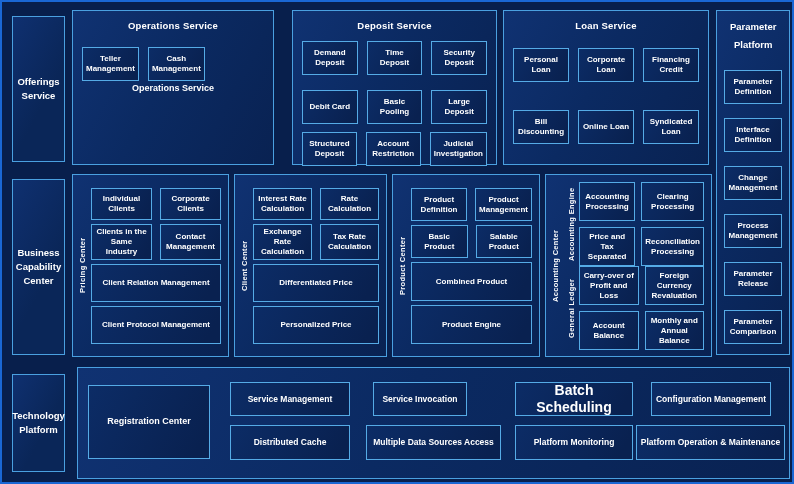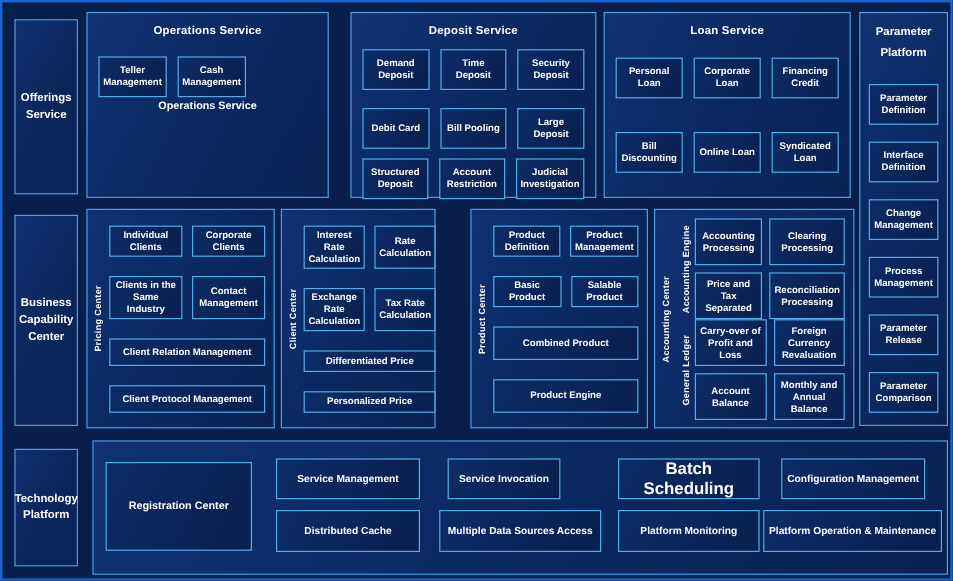--- a/index.html
+++ b/index.html
@@ -40,32 +40,32 @@
     text-align:center;font-weight:bold;font-size:9.5px;
     padding-top:9px;letter-spacing:.2px;
   }
   .mid-title{
     text-align:center;font-weight:bold;font-size:9px;
   }
   
   .tgrid{display:grid;grid-template-columns:1fr 1fr 1fr;gap:9px;padding:0 9px;}
   .tgrid .cell{height:34px;}
   
-  .pp{display:flex;flex-direction:column;align-items:center;padding:4px 7px 8px 7px;}
+  .pp{display:flex;flex-direction:column;align-items:flex-start;padding:4px 7px 8px 7px;}
   .pp-title{text-align:center;font-weight:bold;font-size:9.5px;line-height:1.9;padding:3px 6px 2px 6px;}
   .pp .cell{min-height:34px;margin-top:14px;}
   
   .vgroup{display:flex;}
   .vlabel{
     width:18px;display:flex;align-items:center;justify-content:center;
     writing-mode:vertical-rl;transform:rotate(180deg);
     font-weight:bold;font-size:7.5px;letter-spacing:.3px;white-space:nowrap;
   }
   .vlabel.inner{width:15px;}
-  .vcontent{flex:1;display:flex;flex-direction:column;gap:16px;padding:13px 7px 12px 0;}
+  .vcontent{flex:1;display:flex;flex-direction:column;gap:4px;padding:13px 7px 12px 0;}
   .vcontent>*{flex:1;}
   .pair{display:grid;grid-template-columns:1fr 1fr;gap:8px;}
   .acc-sections{flex:1;display:flex;flex-direction:column;padding:7px 7px 6px 0;}
   .acc-section{flex:1;display:flex;}
   .acc-grid{flex:1;display:grid;grid-template-columns:1fr 1fr;grid-template-rows:1fr 1fr;gap:6px;}
   
   .bbox{position:absolute;box-sizing:border-box;}
 </style>
 </head>
 <body>
@@ -87,21 +87,21 @@
 
   <div class="panel" style="left:290px;top:8px;width:205px;height:155px">
     <div class="group-title">Deposit Service</div>
     <div class="tgrid" style="margin-top:10px">
       <div class="cell">Demand Deposit</div>
       <div class="cell">Time Deposit</div>
       <div class="cell">Security Deposit</div>
     </div>
     <div class="tgrid" style="margin-top:15px">
       <div class="cell">Debit Card</div>
-      <div class="cell">Bill Pooling</div>
+      <div class="cell">Basic Pooling</div>
       <div class="cell">Large Deposit</div>
     </div>
     <div class="tgrid" style="margin-top:8px">
       <div class="cell">Structured Deposit</div>
       <div class="cell">Account Restriction</div>
       <div class="cell">Judicial Investigation</div>
     </div>
   </div>
 
   <div class="panel" style="left:501px;top:8px;width:206px;height:155px">
@@ -141,21 +141,21 @@
       </div>
       <div class="pair">
         <div class="cell">Clients in the Same Industry</div>
         <div class="cell">Contact Management</div>
       </div>
       <div class="cell">Client Relation Management</div>
       <div class="cell">Client Protocol Management</div>
     </div>
   </div>
 
-  <div class="panel vgroup" style="left:232px;top:172px;width:129px;height:183px">
+  <div class="panel vgroup" style="left:232px;top:172px;width:153px;height:183px">
     <div class="vlabel">Client Center</div>
     <div class="vcontent">
       <div class="pair">
         <div class="cell">Interest Rate Calculation</div>
         <div class="cell">Rate Calculation</div>
       </div>
       <div class="pair">
         <div class="cell">Exchange Rate Calculation</div>
         <div class="cell">Tax Rate Calculation</div>
       </div>

